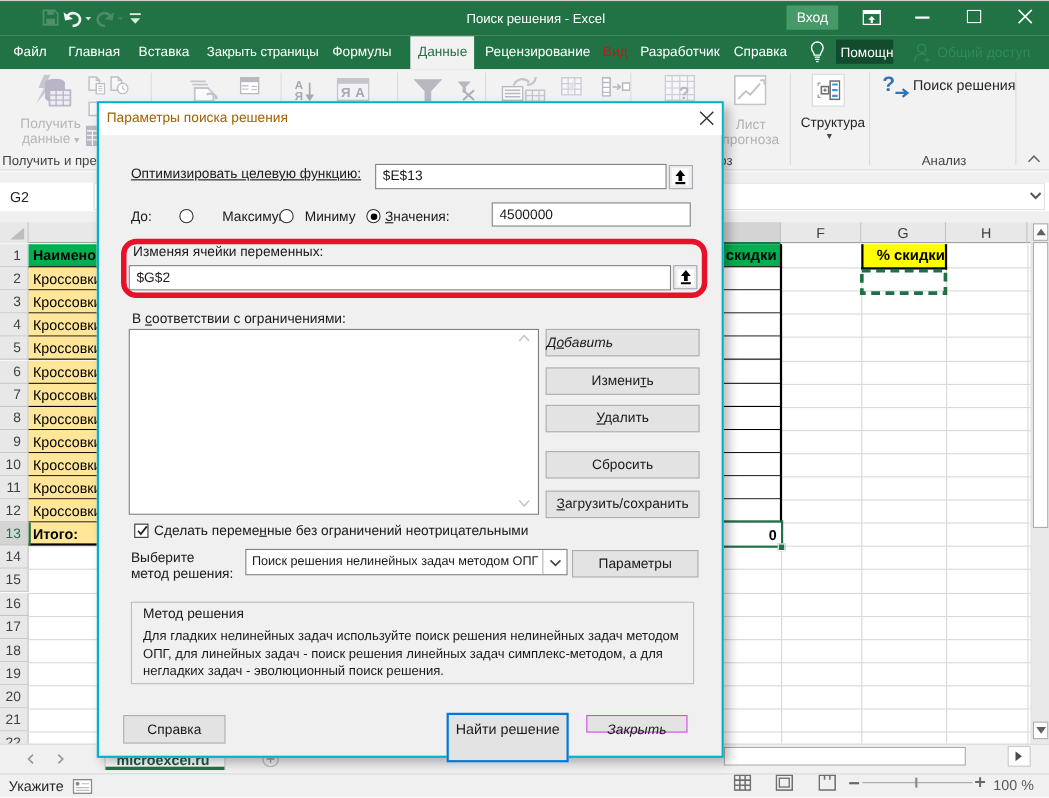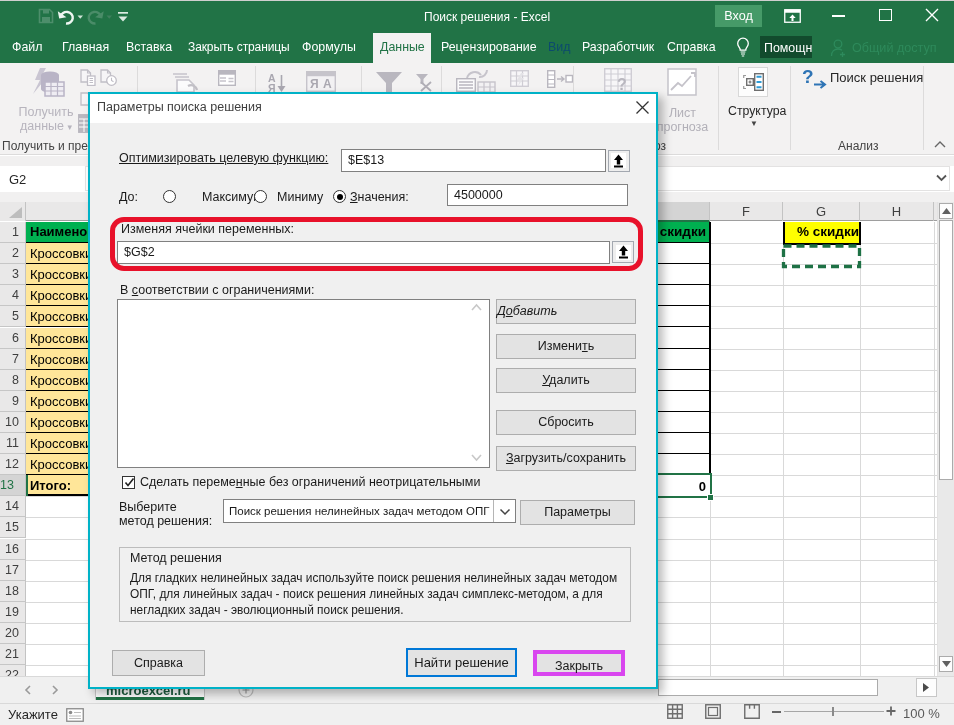--- a/index.html
+++ b/index.html
@@ -38,21 +38,21 @@
 <div class="a" style="left:879px;top:9px;width:13px;height:12px;border:1.3px solid #fff;"></div>
 <svg class="a" style="left:925px;top:8px;" width="14" height="14" viewBox="0 0 14 14">
 <path d="M1 1 L13 13 M13 1 L1 13" stroke="#fff" stroke-width="1.4"></path>
 </svg>
 <div class="a" style="left:0;top:32px;width:954px;height:31px;background:#217346;"></div>
 <div class="a" style="left:12px;top:40px;color:#fff;font-size:12.4px;">Файл</div>
 <div class="a" style="left:62px;top:40px;color:#fff;font-size:12.4px;">Главная</div>
 <div class="a" style="left:126px;top:40px;color:#fff;font-size:12.4px;">Вставка</div>
 <div class="a" style="left:302px;top:40px;color:#fff;font-size:12.4px;">Формулы</div>
 <div class="a" style="left:441px;top:40px;color:#fff;font-size:12.4px;">Рецензирование</div>
-<div class="a" style="left:548px;top:40px;color:#0c4a6e;font-size:12.4px;">Вид</div>
+<div class="a" style="left:548px;top:40px;color:#b91c1c;font-size:12.4px;">Вид</div>
 <div class="a" style="left:582px;top:40px;color:#fff;font-size:12.4px;">Разработчик</div>
 <div class="a" style="left:667px;top:40px;color:#fff;font-size:12.4px;">Справка</div>
 <div class="a" style="left:188px;top:40px;color:#fff;font-size:12px;letter-spacing:-0.1px;">Закрыть страницы</div>
 <div class="a" style="left:373px;top:33px;width:58px;height:30px;background:#f3f2f2;"></div>
 <div class="a" style="left:380px;top:40px;color:#217346;font-size:12.4px;">Данные</div>
 <svg class="a" style="left:736px;top:37px;" width="14" height="20" viewBox="0 0 14 20">
 <path d="M7 1.2 a5.3 5.3 0 0 1 5.3 5.3 c0 2.2 -1.3 3.3 -2 4.6 -0.4 0.7 -0.5 1.4 -0.5 2 h-5.6 c0 -0.6 -0.1 -1.3 -0.5 -2 -0.7 -1.3 -2 -2.4 -2 -4.6 a5.3 5.3 0 0 1 5.3 -5.3 z" fill="none" stroke="#fff" stroke-width="1.3"></path>
 <path d="M4.6 15 h4.8 M5 17 h4 M5.8 19 h2.4" stroke="#fff" stroke-width="1.2"></path>
 </svg>
 <div class="a" style="left:760px;top:36px;width:52px;height:22px;background:#124b2d;"></div>
@@ -221,21 +221,21 @@
 <div class="a" style="left:0;top:369.7px;width:26px;height:21.1px;background:#e9e8e8;border-right:1px solid #c3c3c3;border-bottom:1px solid #c6c6c6;color:#3f3f3f;font-size:12.5px;text-align:right;padding-right:6px;line-height:21.1px;">8</div>
 <div class="a" style="left:26px;top:390.8px;width:911px;height:1px;background:#d9d9d9;"></div>
 <div class="a" style="left:0;top:390.8px;width:26px;height:21.1px;background:#e9e8e8;border-right:1px solid #c3c3c3;border-bottom:1px solid #c6c6c6;color:#3f3f3f;font-size:12.5px;text-align:right;padding-right:6px;line-height:21.1px;">9</div>
 <div class="a" style="left:26px;top:411.9px;width:911px;height:1px;background:#d9d9d9;"></div>
 <div class="a" style="left:0;top:411.9px;width:26px;height:21.1px;background:#e9e8e8;border-right:1px solid #c3c3c3;border-bottom:1px solid #c6c6c6;color:#3f3f3f;font-size:12.5px;text-align:right;padding-right:6px;line-height:21.1px;">10</div>
 <div class="a" style="left:26px;top:433.0px;width:911px;height:1px;background:#d9d9d9;"></div>
 <div class="a" style="left:0;top:433.0px;width:26px;height:21.1px;background:#e9e8e8;border-right:1px solid #c3c3c3;border-bottom:1px solid #c6c6c6;color:#3f3f3f;font-size:12.5px;text-align:right;padding-right:6px;line-height:21.1px;">11</div>
 <div class="a" style="left:26px;top:454.1px;width:911px;height:1px;background:#d9d9d9;"></div>
 <div class="a" style="left:0;top:454.1px;width:26px;height:21.1px;background:#e9e8e8;border-right:1px solid #c3c3c3;border-bottom:1px solid #c6c6c6;color:#3f3f3f;font-size:12.5px;text-align:right;padding-right:6px;line-height:21.1px;">12</div>
 <div class="a" style="left:26px;top:475.2px;width:911px;height:1px;background:#d9d9d9;"></div>
-<div class="a" style="left:0;top:475.2px;width:26px;height:21.1px;background:#d4d4d4;border-right:1px solid #c3c3c3;border-bottom:1px solid #c6c6c6;color:#217346;font-size:12.5px;text-align:left;padding-right:6px;line-height:21.1px;">13</div>
+<div class="a" style="left:0;top:475.2px;width:26px;height:21.1px;background:#d4d4d4;border-right:1px solid #c3c3c3;border-bottom:1px solid #c6c6c6;color:#217346;font-size:12.5px;text-align:right;padding-right:6px;line-height:21.1px;">13</div>
 <div class="a" style="left:26px;top:496.3px;width:911px;height:1px;background:#d9d9d9;"></div>
 <div class="a" style="left:0;top:496.3px;width:26px;height:21.1px;background:#e9e8e8;border-right:1px solid #c3c3c3;border-bottom:1px solid #c6c6c6;color:#3f3f3f;font-size:12.5px;text-align:right;padding-right:6px;line-height:21.1px;">14</div>
 <div class="a" style="left:26px;top:517.4px;width:911px;height:1px;background:#d9d9d9;"></div>
 <div class="a" style="left:0;top:517.4px;width:26px;height:21.1px;background:#e9e8e8;border-right:1px solid #c3c3c3;border-bottom:1px solid #c6c6c6;color:#3f3f3f;font-size:12.5px;text-align:right;padding-right:6px;line-height:21.1px;">15</div>
 <div class="a" style="left:26px;top:538.5px;width:911px;height:1px;background:#d9d9d9;"></div>
 <div class="a" style="left:0;top:538.5px;width:26px;height:21.1px;background:#e9e8e8;border-right:1px solid #c3c3c3;border-bottom:1px solid #c6c6c6;color:#3f3f3f;font-size:12.5px;text-align:right;padding-right:6px;line-height:21.1px;">16</div>
 <div class="a" style="left:26px;top:559.6px;width:911px;height:1px;background:#d9d9d9;"></div>
 <div class="a" style="left:0;top:559.6px;width:26px;height:21.1px;background:#e9e8e8;border-right:1px solid #c3c3c3;border-bottom:1px solid #c6c6c6;color:#3f3f3f;font-size:12.5px;text-align:right;padding-right:6px;line-height:21.1px;">17</div>
 <div class="a" style="left:26px;top:580.7px;width:911px;height:1px;background:#d9d9d9;"></div>
 <div class="a" style="left:0;top:580.7px;width:26px;height:21.1px;background:#e9e8e8;border-right:1px solid #c3c3c3;border-bottom:1px solid #c6c6c6;color:#3f3f3f;font-size:12.5px;text-align:right;padding-right:6px;line-height:21.1px;">18</div>
@@ -337,21 +337,21 @@
 <div class="a" style="left:772px;top:710.5px;width:9px;height:2px;background:#666;"></div>
 <div class="a" style="left:784px;top:711px;width:100px;height:1.4px;background:#a6a6a6;"></div>
 <div class="a" style="left:832px;top:707px;width:1.6px;height:9px;background:#8a8a8a;"></div>
 
 <svg class="a" style="left:886px;top:706px;" width="10" height="10" viewBox="0 0 10 10">
     <path d="M5 0.5 v9 M0.5 5 h9" stroke="#666" stroke-width="1.8"></path>
   </svg>
 <div class="a" style="left:903px;top:706px;color:#595959;font-size:13px;">100 %</div>
 <div class="a" style="left:88px;top:92px;width:570px;height:597px;background:#f0f0f0;border:2px solid #00b2c7;box-shadow:5px 5px 9px rgba(0,0,0,0.28);"></div>
 <div class="a" style="left:90px;top:94px;width:566px;height:29px;background:#fff;"></div>
-<div class="a" style="left:97px;top:100px;color:#404040;font-size:12.5px;">Параметры поиска решения</div>
+<div class="a" style="left:97px;top:100px;color:#a16207;font-size:12.5px;">Параметры поиска решения</div>
 <svg class="a" style="left:636px;top:101px;" width="13" height="13" viewBox="0 0 13 13">
     <path d="M0.5 0.5 L12.5 12.5 M12.5 0.5 L0.5 12.5" stroke="#333" stroke-width="1.3"></path>
   </svg>
 <div class="a" style="left:119px;top:151px;font-size:12.5px;text-decoration:underline;">Оптимизировать целев<span style="text-decoration:underline;">у</span>ю функцию:</div>
 <div class="a" style="left:341px;top:149px;width:265px;height:23px;background:#fff;border:1px solid #808080;font-size:12.5px;line-height:21px;padding-left:6px;">$E$13</div>
 <div class="a" style="left:607.5px;top:149.5px;width:22px;height:22px;background:#eeeeee;border:1.5px solid #a3a8b0;"></div>
 <div class="a" style="left:611.0px;top:153.0px;width:15px;height:15px;background:#fff;"></div>
 <svg class="a" style="left:612.0px;top:153.5px;" width="13" height="14" viewBox="0 0 13 14">
 <path d="M6.5 0.5 L11 6 H8.2 V10.5 H4.8 V6 H2 Z" fill="#000"></path>
 <path d="M2 12.5 h9" stroke="#000" stroke-width="2"></path>
@@ -397,13 +397,13 @@
 <div class="a" style="left:229px;top:505px;font-size:11.5px;white-space:nowrap;">Поиск решения нелинейных задач методом ОПГ</div>
 <div class="a" style="left:493px;top:500px;width:1px;height:22px;background:#b5b5b5;"></div>
 <svg class="a" style="left:499px;top:508px;" width="12" height="8" viewBox="0 0 12 8">
     <path d="M1.5 1.5 L6 6 L10.5 1.5" fill="none" stroke="#444" stroke-width="1.5"></path>
   </svg>
 <div class="a" style="left:520px;top:500px;width:115px;height:25px;background:#e3e3e3;border:1px solid #adadad;font-size:12.5px;text-align:center;line-height:23px;">Параметры</div>
 <div class="a" style="left:119px;top:547px;width:512px;height:75px;border:1px solid #bcbcbc;"></div>
 <div class="a" style="left:130px;top:551px;font-size:12.5px;">Метод решения</div>
 <div class="a" style="left:130px;top:570px;font-size:11.9px;line-height:16px;white-space:nowrap;">Для гладких нелинейных задач используйте поиск решения нелинейных задач методом<br>ОПГ, для линейных задач - поиск решения линейных задач симплекс-методом, а для<br>негладких задач - эволюционный поиск решения.</div>
 <div class="a" style="left:112px;top:650px;width:93px;height:26px;background:#e3e3e3;border:1px solid #adadad;font-size:12.5px;text-align:center;line-height:24px;">Справка</div>
-<div class="a" style="left:406px;top:648px;width:111px;height:29px;background:#e3e3e3;border:2px solid #0078d7;font-size:13px;text-align:center;line-height:25px;">Найти решение</div>
-<div class="a" style="left:533px;top:650px;width:92px;height:26px;background:#e3e3e3;border:4px solid #d946ef;font-size:12.5px;text-align:center;line-height:24px;">Закрыть</div>
+<div class="a" style="left:406px;top:648px;width:111px;height:45px;background:#e3e3e3;border:2px solid #0078d7;font-size:13px;text-align:center;line-height:25px;">Найти решение</div>
+<div class="a" style="left:533px;top:650px;width:92px;height:16px;background:#e3e3e3;border:1px solid #d946ef;font-size:12.5px;text-align:center;line-height:24px;font-style:italic;">Закрыть</div>
 </body></html>

